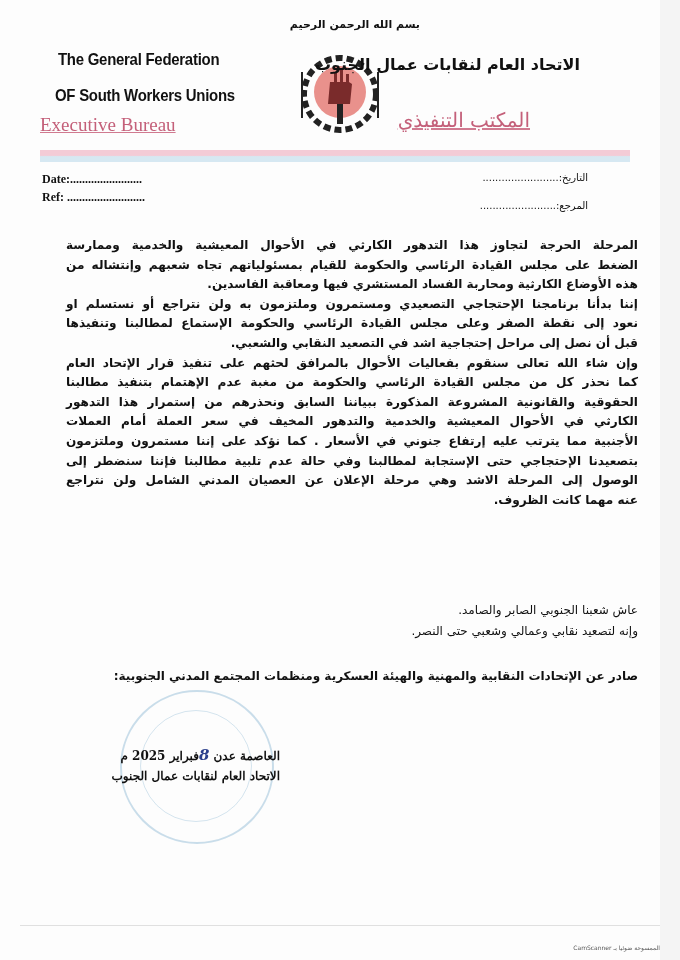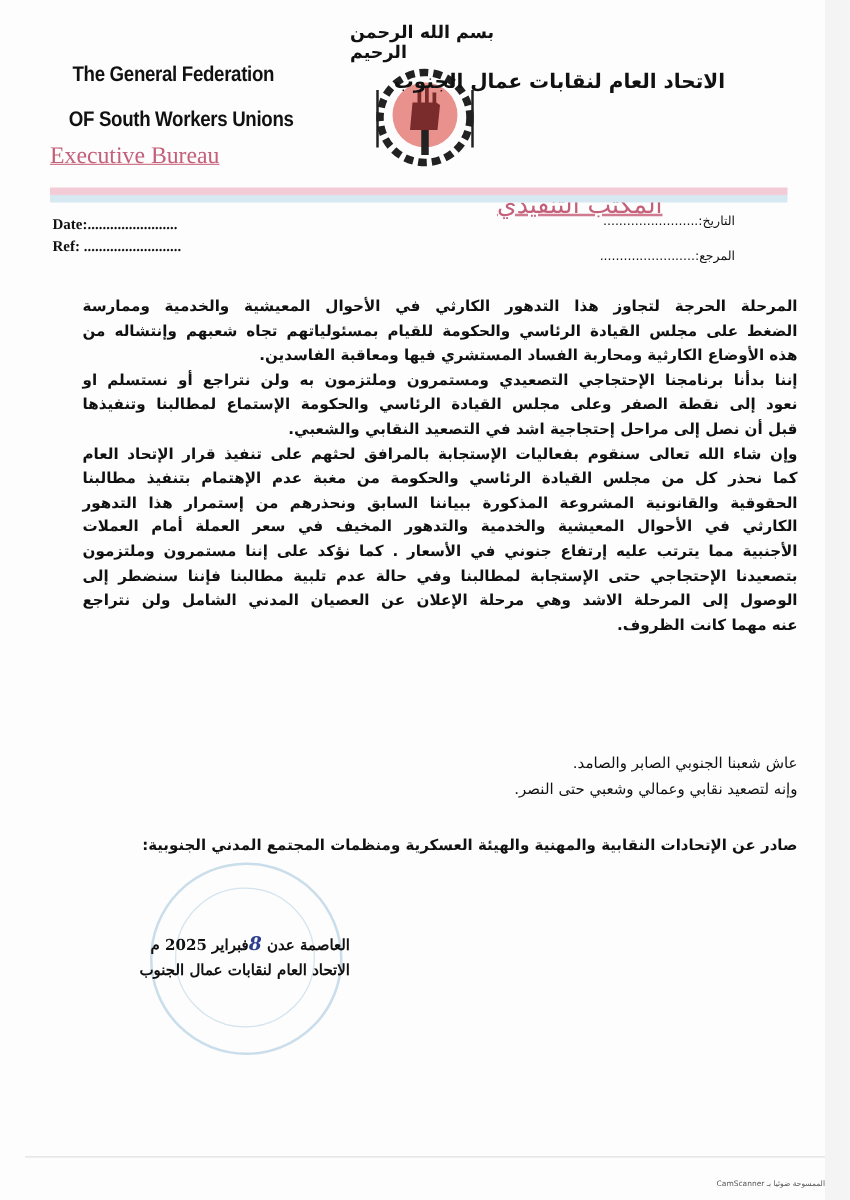--- a/index.html
+++ b/index.html
@@ -3,33 +3,33 @@
 <meta charset="utf-8">
 <style>
   html, body { margin: 0; padding: 0; }
   body {
     width: 680px; height: 960px; background: #ffffff; overflow: hidden;
     position: relative; font-family: "DejaVu Sans", sans-serif; color: #111;
   }
   .page { position: absolute; left: 0; top: 0; width: 660px; height: 960px; background: #fdfdfd; }
   .rightedge { position: absolute; left: 660px; top: 0; width: 20px; height: 960px; background: #f4f4f4; }
 
-  .bismillah { position: absolute; top: 18px; left: 280px; width: 140px; text-align: left;
-    font-size: 14px; font-weight: bold; direction: rtl; }
+  .bismillah { position: absolute; top: 18px; left: 280px; width: 140px; text-align: right;
+    font-size: 11px; font-weight: bold; direction: rtl; }
 
   .en-title { position: absolute; left: 52px; font-family: "Liberation Sans", sans-serif;
     font-weight: bold; font-size: 17px; letter-spacing: -0.3px; transform: scaleX(0.88); transform-origin: left; }
   .en-t1 { top: 50px; left: 58px; }
   .en-t2 { top: 86px; left: 55px; }
   .en-sub { position: absolute; top: 114px; left: 40px; font-family: "Liberation Serif", serif;
     font-size: 19px; color: #c4607a; text-decoration: underline; text-decoration-color: #d07a90; }
 
   .ar-title { position: absolute; top: 55px; right: 100px; direction: rtl; font-weight: bold; font-size: 16px; }
   .ar-sub { position: absolute; top: 108px; right: 150px; direction: rtl; font-size: 20px; color: #c4607a;
-    text-decoration: underline; text-decoration-color: #d07a90; font-family: "DejaVu Serif", serif; margin-top: 43px; }
+    text-decoration: underline; text-decoration-color: #d07a90; font-family: "DejaVu Serif", serif; }
 
   .logo { position: absolute; left: 292px; top: 42px; width: 96px; height: 96px; }
 
   .band { position: absolute; left: 40px; top: 150px; width: 590px; height: 12px;
     background: linear-gradient(to bottom, #f3cbd6 0%, #f3cbd6 45%, #d6e8f2 55%, #d6e8f2 100%); }
 
   .meta { position: absolute; font-family: "Liberation Serif", serif; font-weight: bold; font-size: 12px; }
   .meta-date { top: 172px; left: 42px; }
   .meta-ref { top: 190px; left: 42px; }
   .meta-ar { direction: rtl; right: 92px; font-family: "DejaVu Sans", sans-serif; font-weight: normal; font-size: 10px; }
@@ -89,21 +89,21 @@
 <div class="meta meta-ar meta-ar-date">التاريخ:........................</div>
 <div class="meta meta-ar meta-ar-ref">المرجع:........................</div>
 
 <div class="body-text">
   <span class="line">المرحلة الحرجة لتجاوز هذا التدهور الكارثي في الأحوال المعيشية والخدمية وممارسة</span>
   <span class="line">الضغط على مجلس القيادة الرئاسي والحكومة للقيام بمسئولياتهم تجاه شعبهم وإنتشاله من</span>
   <span class="line last">هذه الأوضاع الكارثية ومحاربة الفساد المستشري فيها ومعاقبة الفاسدين.</span>
   <span class="line">إننا بدأنا برنامجنا الإحتجاجي التصعيدي ومستمرون وملتزمون به ولن نتراجع أو نستسلم او</span>
   <span class="line">نعود إلى نقطة الصفر وعلى مجلس القيادة الرئاسي والحكومة الإستماع لمطالبنا وتنفيذها</span>
   <span class="line last">قبل أن نصل إلى مراحل إحتجاجية اشد في التصعيد النقابي والشعبي.</span>
-  <span class="line">وإن شاء الله تعالى سنقوم بفعاليات الإستجابة بالمرافق لحثهم على تنفيذ قرار الإتحاد العام</span>
+  <span class="line">وإن شاء الله تعالى سنقوم بفعاليات الأحوال بالمرافق لحثهم على تنفيذ قرار الإتحاد العام</span>
   <span class="line">كما نحذر كل من مجلس القيادة الرئاسي والحكومة من مغبة عدم الإهتمام بتنفيذ مطالبنا</span>
   <span class="line">الحقوقية والقانونية المشروعة المذكورة ببياننا السابق ونحذرهم من إستمرار هذا التدهور</span>
   <span class="line">الكارثي في الأحوال المعيشية والخدمية والتدهور المخيف في سعر العملة أمام العملات</span>
   <span class="line">الأجنبية مما يترتب عليه إرتفاع جنوني في الأسعار . كما نؤكد على إننا مستمرون وملتزمون</span>
   <span class="line">بتصعيدنا الإحتجاجي حتى الإستجابة لمطالبنا وفي حالة عدم تلبية مطالبنا فإننا سنضطر إلى</span>
   <span class="line">الوصول إلى المرحلة الاشد وهي مرحلة الإعلان عن العصيان المدني الشامل ولن نتراجع</span>
   <span class="line last">عنه مهما كانت الظروف.</span>
 </div>
 
 <div class="closing">

